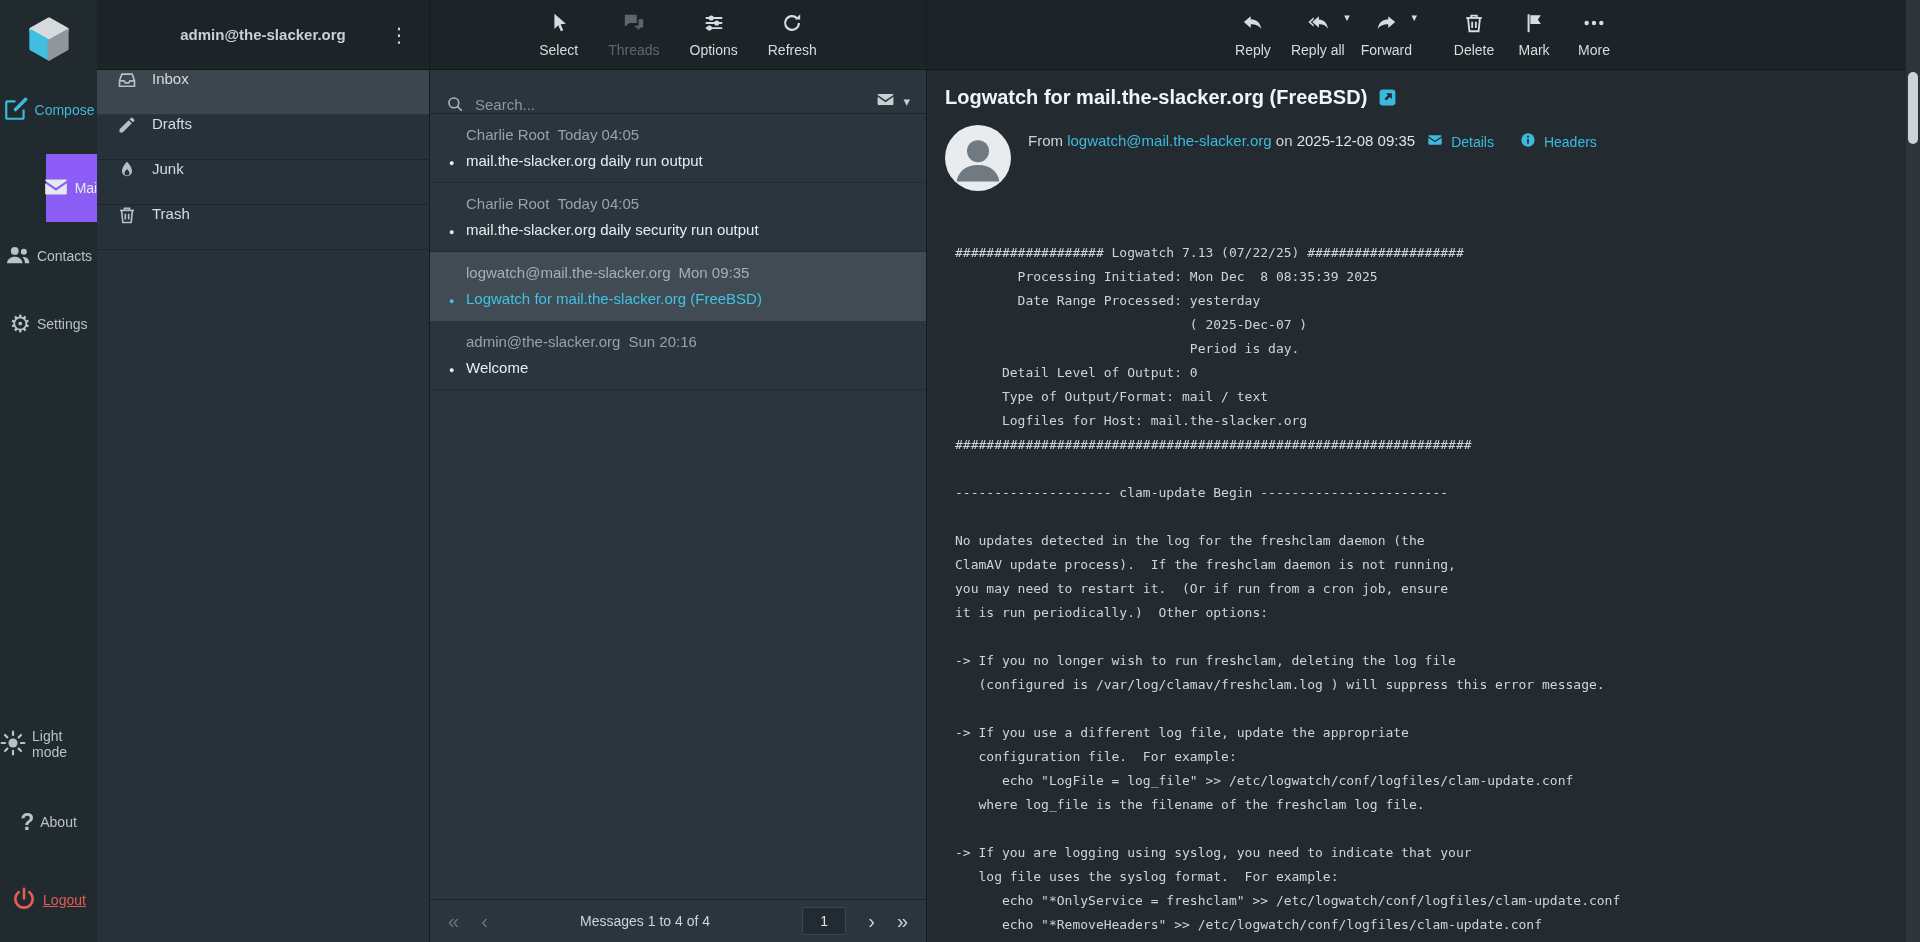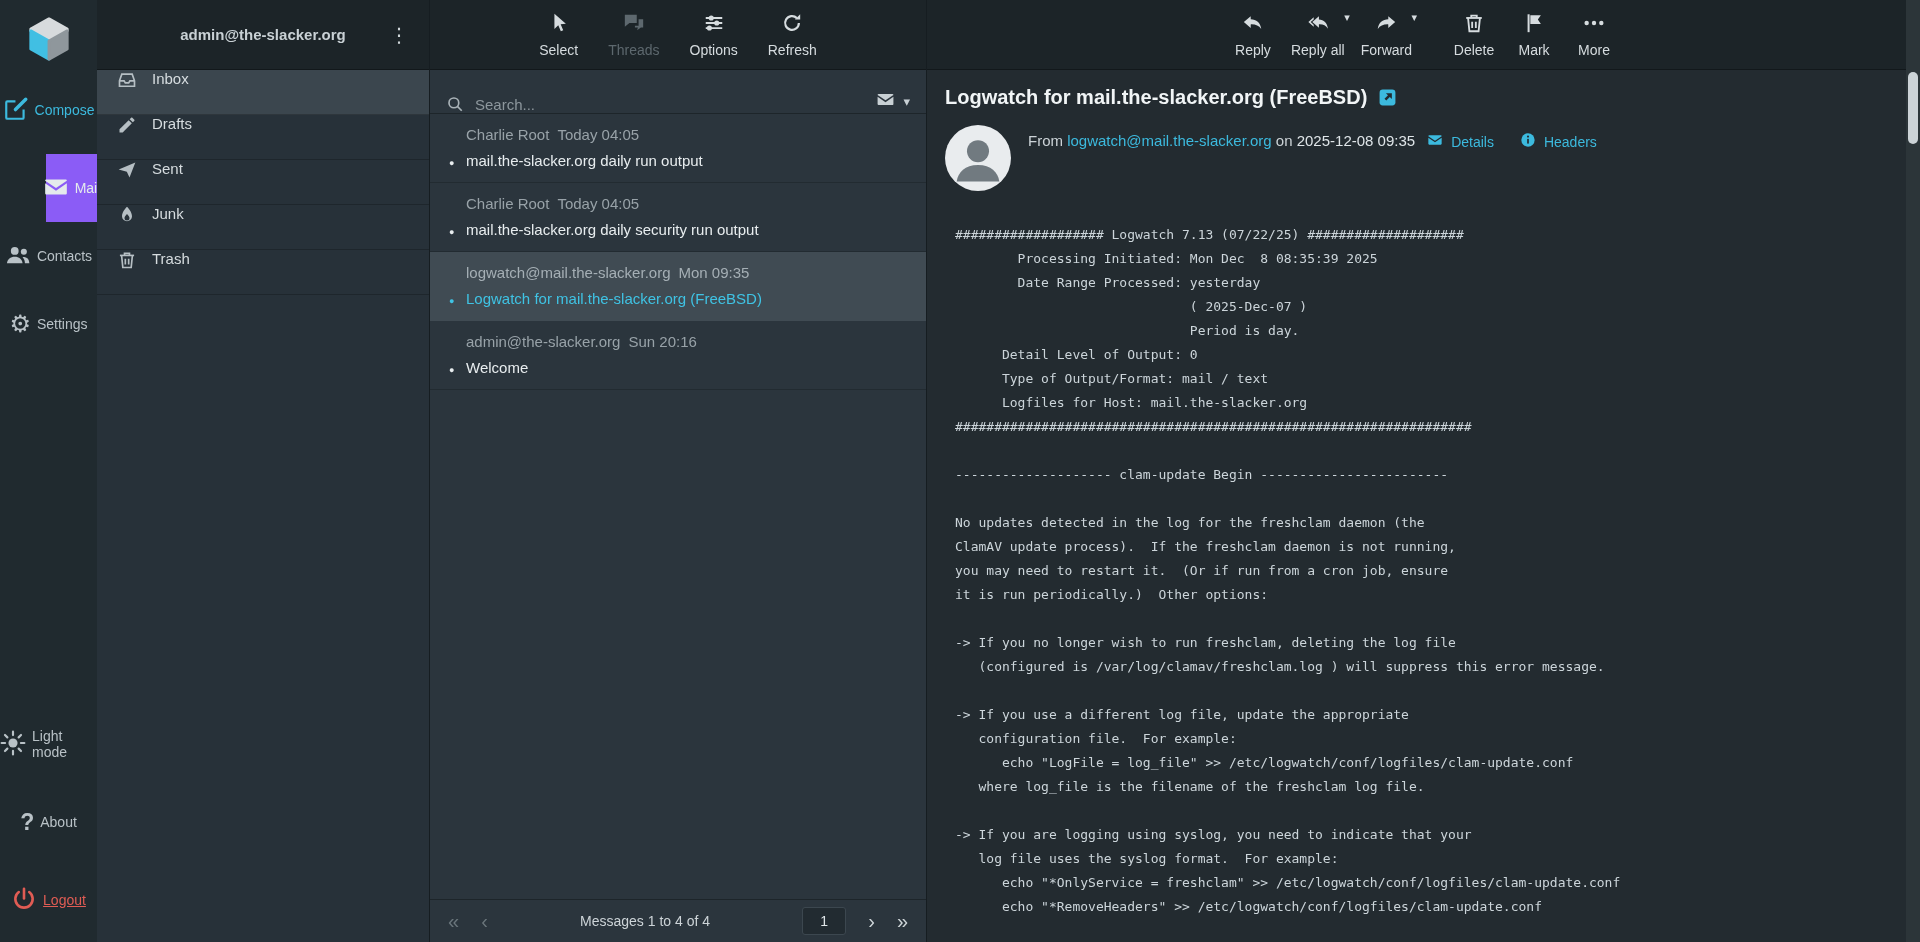--- a/index.html
+++ b/index.html
@@ -88,21 +88,21 @@
   .subject .ext { width:19px; height:19px; color:#3cbade; cursor:pointer; flex-shrink:0; }
   .msg-head { display:flex; gap:17px; margin-top:16px; align-items:flex-start; }
   .avatar { width:66px; height:66px; flex-shrink:0; }
   .head-lines { padding-top:7px; display:flex; flex-direction:row; gap:12px; font-size:15px; }
   .from-line { color:#ccd3d7; }
   .from-line .sender { color:#3cbade; cursor:pointer; }
   .from-line .msg-date { color:#dfe5e8; }
   .meta-line { display:flex; gap:26px; }
   .meta-link { display:flex; align-items:center; gap:8px; color:#3cbade; font-size:14px; cursor:pointer; }
   .meta-link svg { width:16px; height:16px; }
-  pre.msg-body { margin-top:32px; padding-left:10px; font-family:"DejaVu Sans Mono",monospace;
+  pre.msg-body { margin-top:50px; padding-left:10px; font-family:"DejaVu Sans Mono",monospace;
     font-size:13px; line-height:24px; color:#ccd5da; white-space:pre; overflow:hidden; }
 
   
   .scrollbar { position:fixed; top:0; right:0; width:14px; height:942px; background:#2c3539; z-index:5; }
   .scrollbar .thumb { position:absolute; top:72px; left:2px; width:10px; height:72px;
     background:#ccd3d7; border-radius:5px; cursor:pointer; }
 </style>
 </head>
 <body>
 
@@ -202,28 +202,20 @@
         <span>Inbox</span>
       </li>
       <li class="folder">
         <span>
           <svg viewBox="0 0 24 24" width="20" height="20" fill="currentColor">
             <path d="M3 17.2V21h3.8L17.8 10 14 6.2 3 17.2z"></path>
             <path d="M20.8 7c.4-.4.4-1 0-1.4l-2.4-2.4c-.4-.4-1-.4-1.4 0l-1.8 1.8 3.8 3.8L20.8 7z"></path>
           </svg>
         </span>
         <span>Drafts</span>
-      </li>
-      <li class="folder">
-        <span>
-          <svg viewBox="0 0 24 24" width="20" height="20" fill="currentColor">
-            <path d="M2 11.3L22 3l-7 18-3.2-7L2 11.3z"></path>
-          </svg>
-        </span>
-        <span>Sent</span>
       </li>
       <li class="folder">
         <span>
           <svg viewBox="0 0 24 24" width="20" height="20">
             <path fill="currentColor" fill-rule="evenodd" d="M12 2C12 2 6 7.5 6 13.5a6 6 0 0 0 12 0C18 7.5 12 2 12 2zm0 16.5a3 3 0 0 1-3-3c0-1.8 1.6-3.4 3-4.8 1.4 1.4 3 3 3 4.8a3 3 0 0 1-3 3z"></path>
           </svg>
         </span>
         <span>Junk</span>
       </li>
       <li class="folder">

